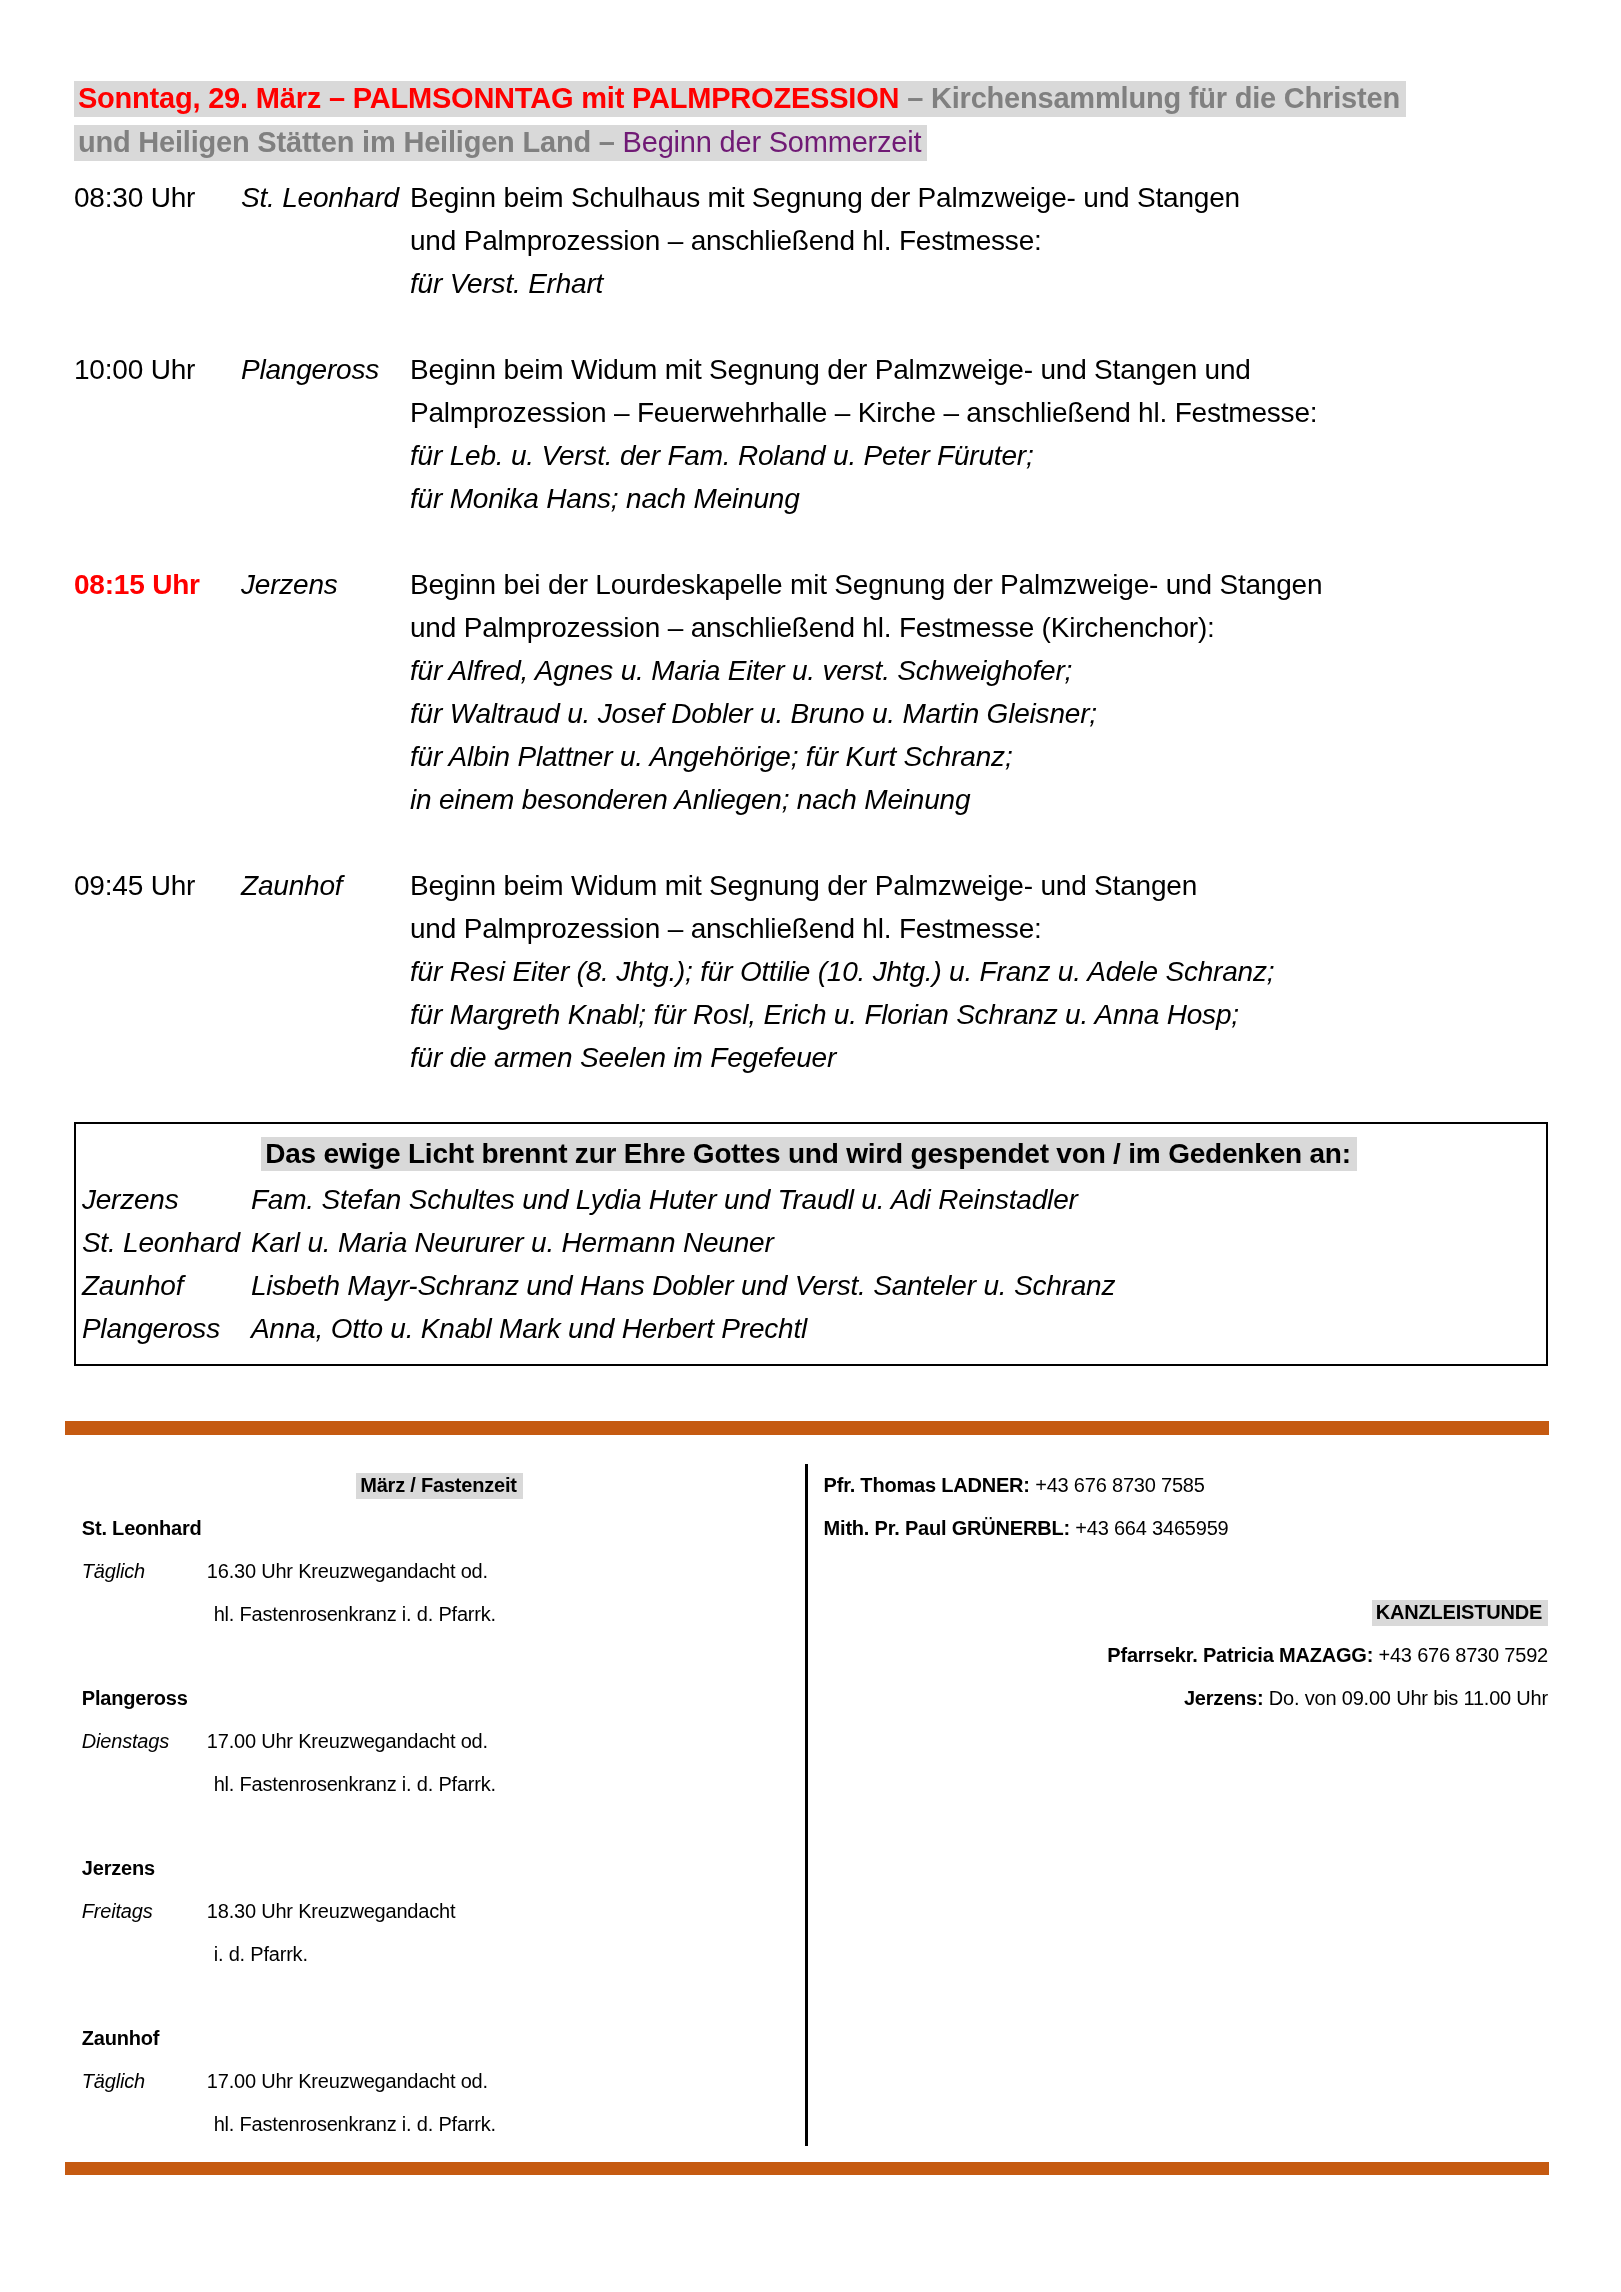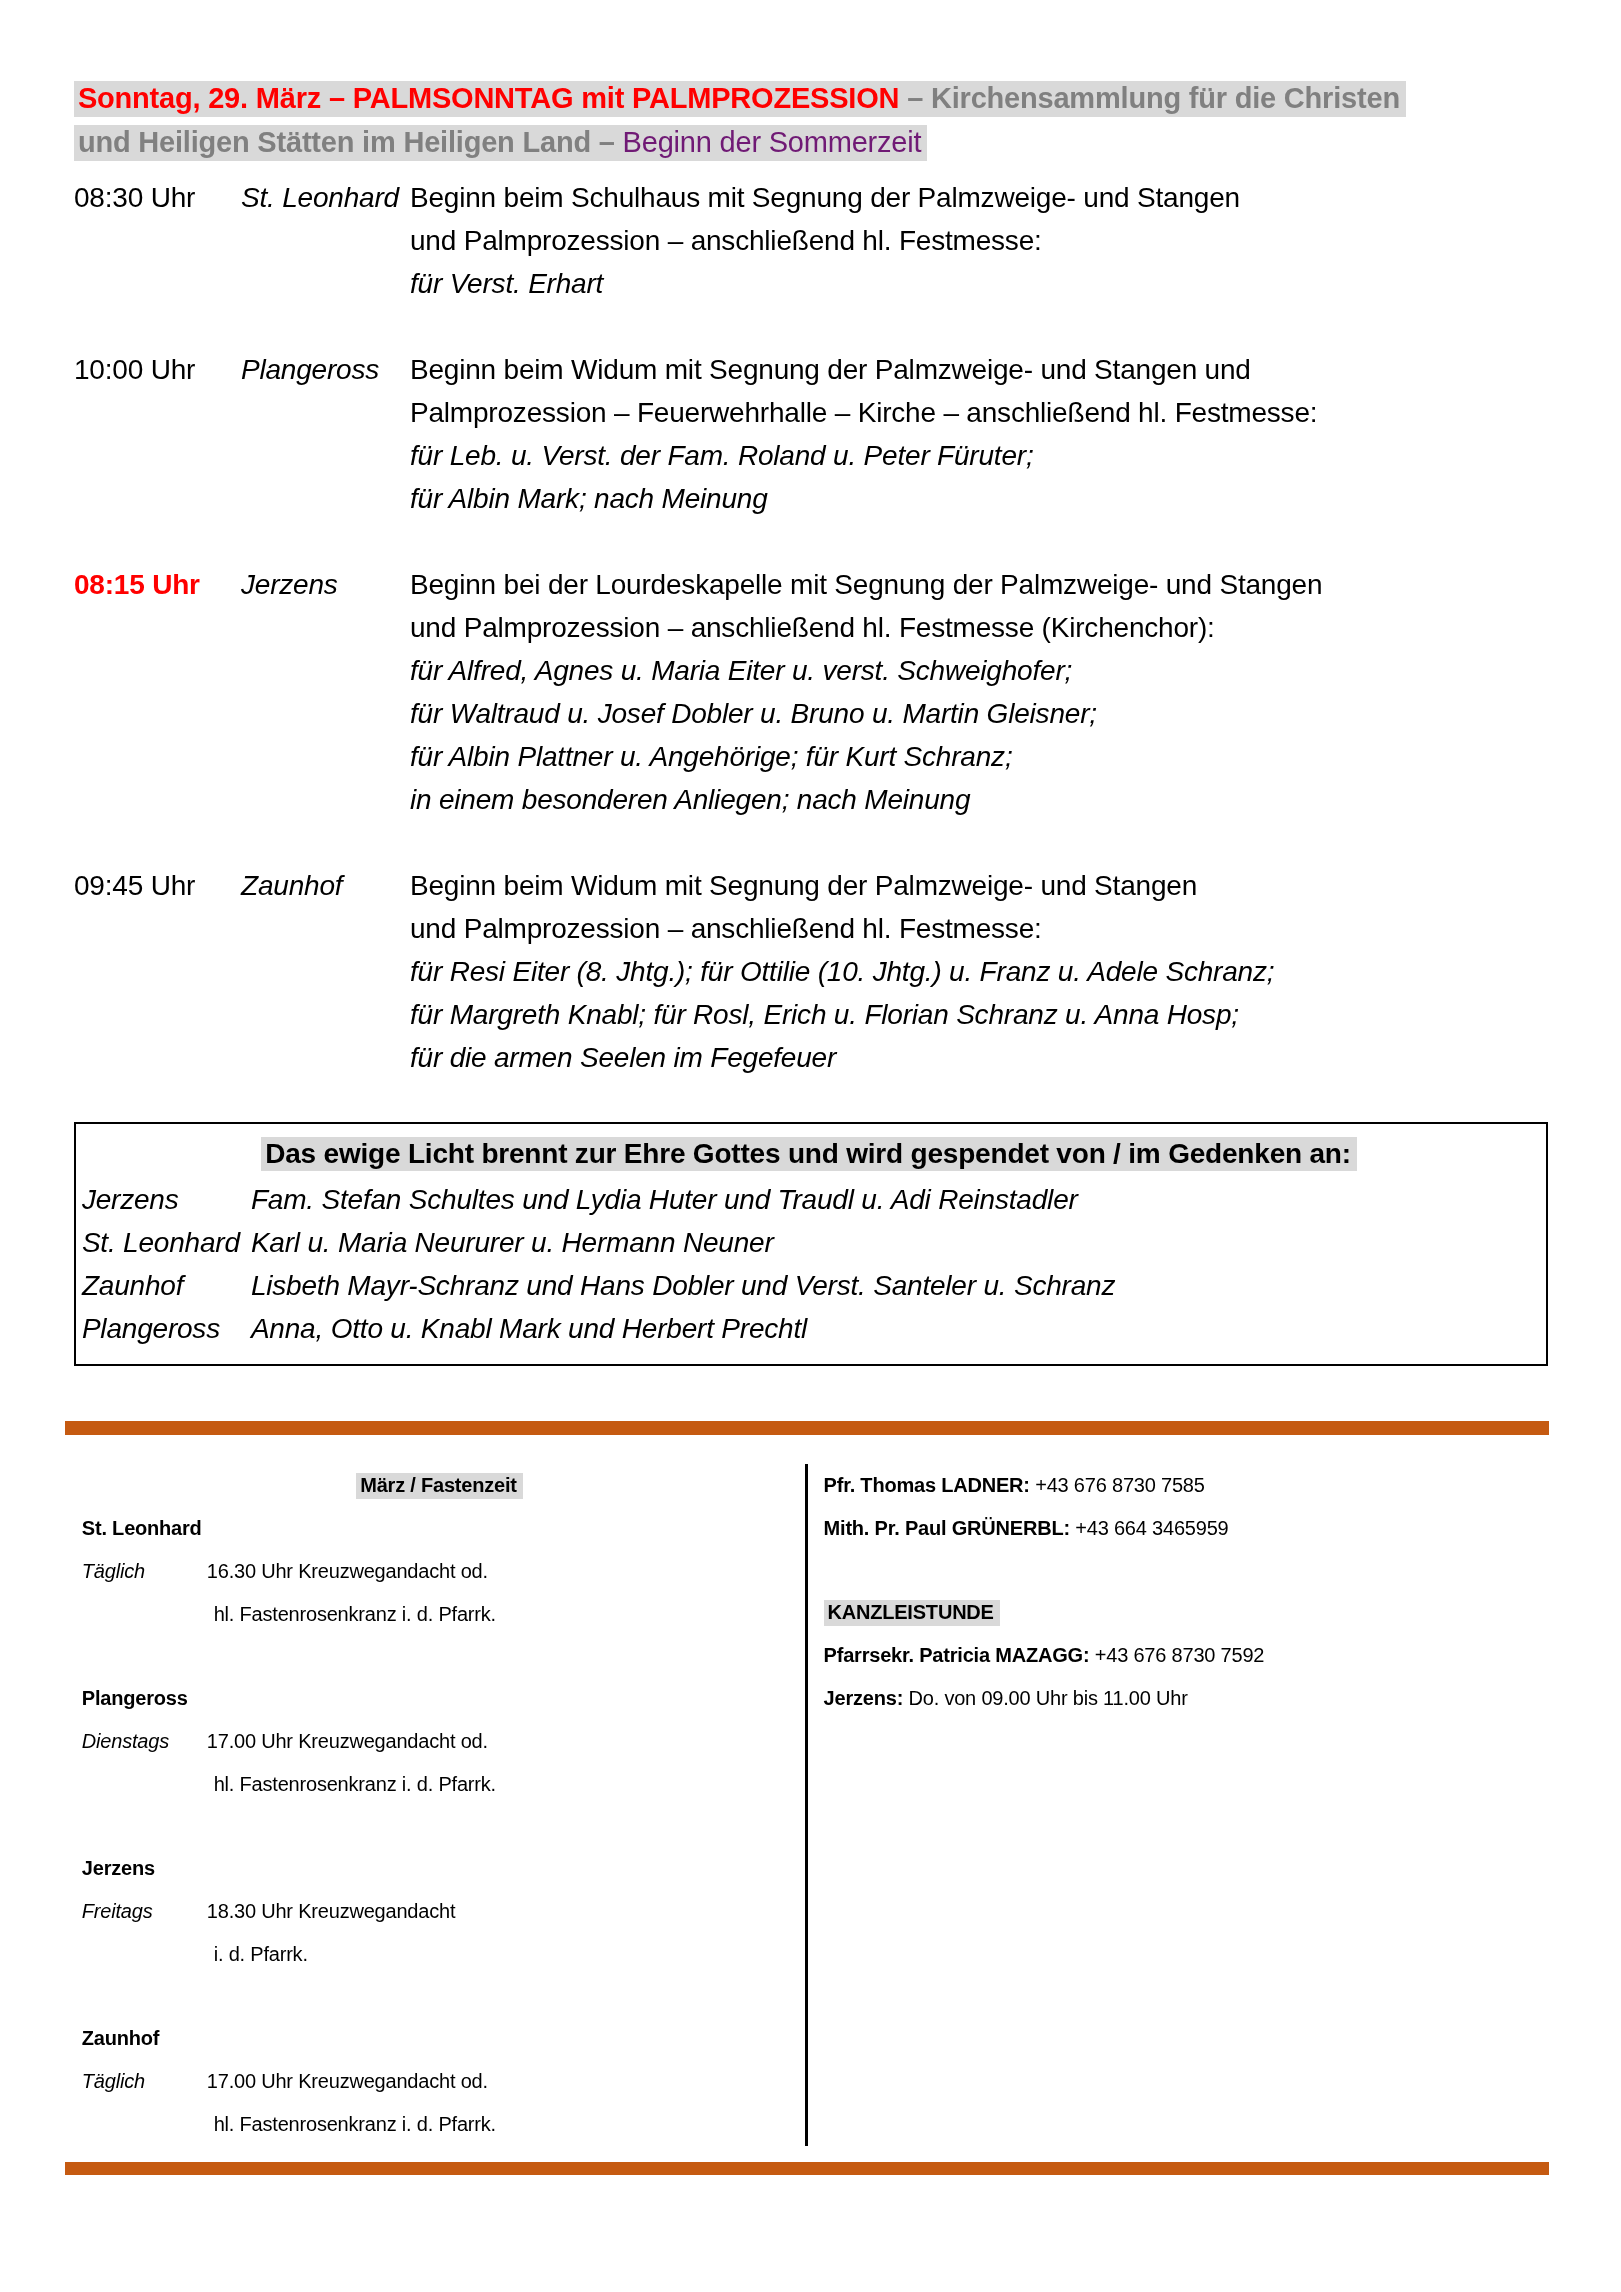--- a/index.html
+++ b/index.html
@@ -52,21 +52,21 @@
   .col-right { flex: 1; padding-left: 15.7px; }
   .fz-title { text-align: center; font-weight: bold; margin-bottom: 0; }
   .fz-group { padding-left: 7.8px; }
   .fz-group.gap { margin-top: 41px; }
   .fz-place { font-weight: bold; white-space: nowrap; }
   .fz-row { display: grid; grid-template-columns: 125px 1fr; }
   .fz-day { font-style: italic; white-space: nowrap; }
   .fz-lines div { white-space: nowrap; }
   .fz-line2 { padding-left: 6.9px; }
   .contact-line { white-space: nowrap; }
-  .kanzlei-block { margin-top: 41px; }
+  .kanzlei-block { margin-top: 41px; text-align: right; }
 </style>
 </head>
 <body>
 
 <div class="page">
 
   <div class="page-header">
     <div class="header-line"><span class="mark"><span class="red">Sonntag, 29. März – PALMSONNTAG mit PALMPROZESSION</span><span class="gray-b"> – Kirchensammlung für die Christen</span></span></div>
     <div class="header-line"><span class="mark"><span class="gray-b">und Heiligen Stätten im Heiligen Land – </span><span class="gray-r">Beginn der Sommerzeit</span></span></div>
   </div>
@@ -83,21 +83,21 @@
       </div>
     </div>
 
     <div class="entry">
       <div class="time">10:00 Uhr</div>
       <div class="place">Plangeross</div>
       <div class="desc">
         <div>Beginn beim Widum mit Segnung der Palmzweige- und Stangen und</div>
         <div>Palmprozession – Feuerwehrhalle – Kirche – anschließend hl. Festmesse:</div>
         <div class="it">für Leb. u. Verst. der Fam. Roland u. Peter Füruter;</div>
-        <div class="it">für Albin Mark; nach Meinung</div>
+        <div class="it">für Monika Hans; nach Meinung</div>
       </div>
     </div>
 
     <div class="entry">
       <div class="time red-time">08:15 Uhr</div>
       <div class="place">Jerzens</div>
       <div class="desc">
         <div>Beginn bei der Lourdeskapelle mit Segnung der Palmzweige- und Stangen</div>
         <div>und Palmprozession – anschließend hl. Festmesse (Kirchenchor):</div>
         <div class="it">für Alfred, Agnes u. Maria Eiter u. verst. Schweighofer;</div>

